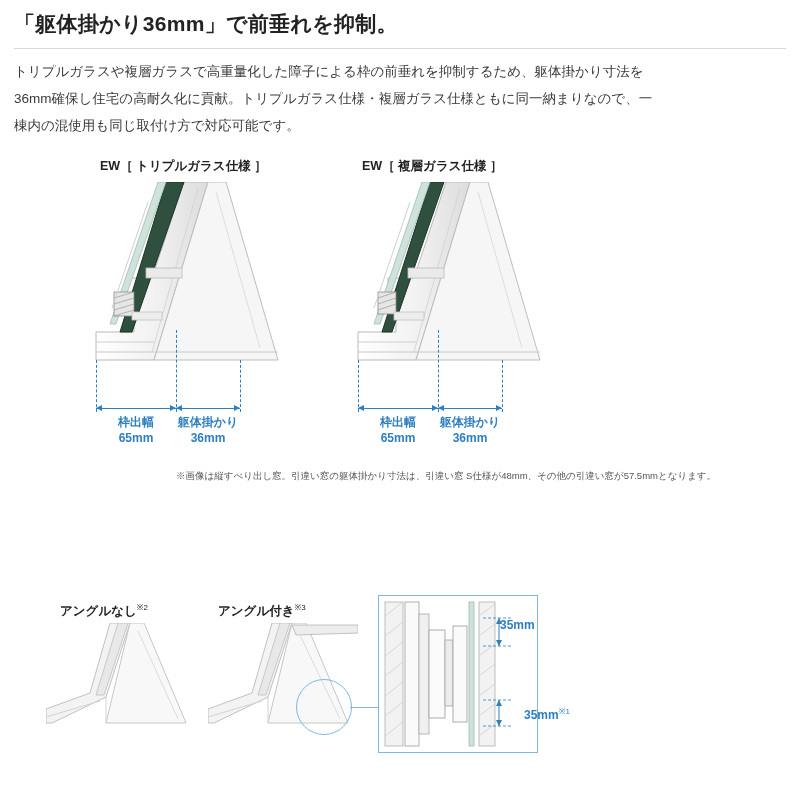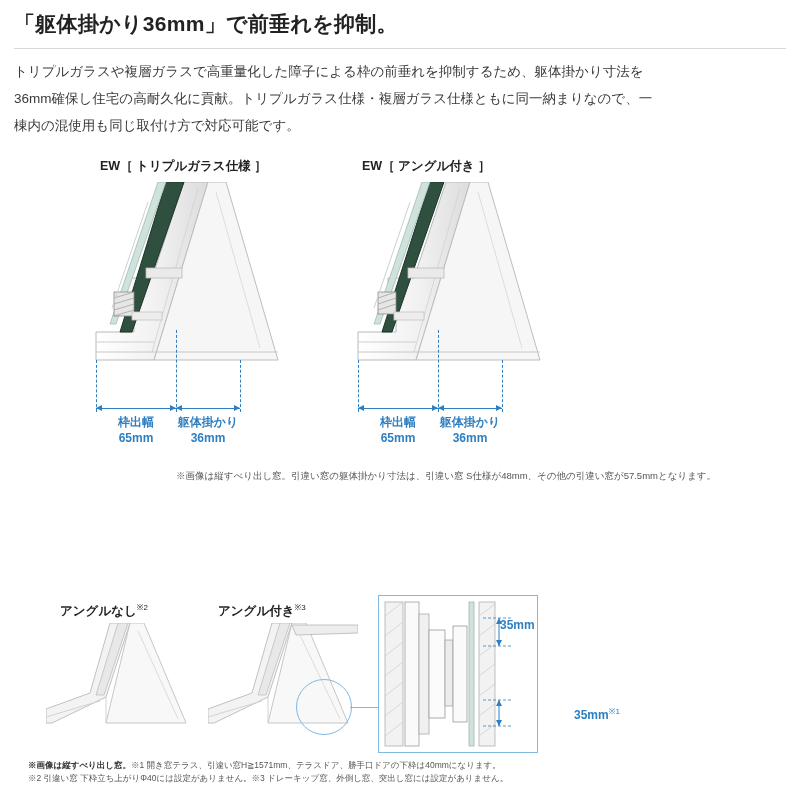--- a/index.html
+++ b/index.html
@@ -172,21 +172,21 @@
 </head>
 <body>
 
 <div class="sec1">
 
   <div class="headline">「躯体掛かり36mm」で前垂れを抑制。</div>
   <div class="rule"></div>
   <div class="lead">トリプルガラスや複層ガラスで高重量化した障子による枠の前垂れを抑制するため、躯体掛かり寸法を36mm確保し住宅の高耐久化に貢献。トリプルガラス仕様・複層ガラス仕様ともに同一納まりなので、一棟内の混使用も同じ取付け方で対応可能です。</div>
 
   <div class="col-label lbl-left">EW［ トリプルガラス仕様 ］</div>
-  <div class="col-label lbl-right">EW［ アングル付き ］</div>
+  <div class="col-label lbl-right">EW［ 複層ガラス仕様 ］</div>
 
   <svg class="sash" style="left:88px; top:182px;" width="200" height="195" viewBox="0 0 200 195">
     <defs>
       <linearGradient id="g1" x1="0" y1="0" x2="1" y2="0">
         <stop offset="0" stop-color="#ffffff"></stop>
         <stop offset="0.55" stop-color="#f1f1f1"></stop>
         <stop offset="1" stop-color="#dcdcdc"></stop>
       </linearGradient>
     </defs>
 
@@ -333,21 +333,17 @@
       <polygon points="120,104 117,110 123,110" fill="#2e7fc1"></polygon>
       <polygon points="120,130 117,124 123,124" fill="#2e7fc1"></polygon>
       <line x1="104" y1="104" x2="134" y2="104" stroke="#2e7fc1" stroke-width="0.8" stroke-dasharray="3 2"></line>
       <line x1="104" y1="130" x2="134" y2="130" stroke="#2e7fc1" stroke-width="0.8" stroke-dasharray="3 2"></line>
     </svg>
   </div>
 
   <div class="badge35" style="left:500px; top:121px;">
     <span>35mm</span>
   </div>
-  <div class="badge35" style="left:530px; top:208px;padding-left:44px;">
+  <div class="badge35" style="left:480px; top:208px;padding-left:44px;">
     <span>35mm</span><sup>※1</sup>
   </div>
 
-  <div class="footnotes">
-    <div><span class="fn-b">※画像は縦すべり出し窓。</span><span>※1 開き窓テラス、引違い窓H≧1571mm、テラスドア、勝手口ドアの下枠は40mmになります。</span></div>
-    <div><span>※2 引違い窓 下枠立ち上がりΦ40には設定がありません。※3 ドレーキップ窓、外倒し窓、突出し窓には設定がありません。</span></div>
-  </div>
 </div>
 
 </body></html>

